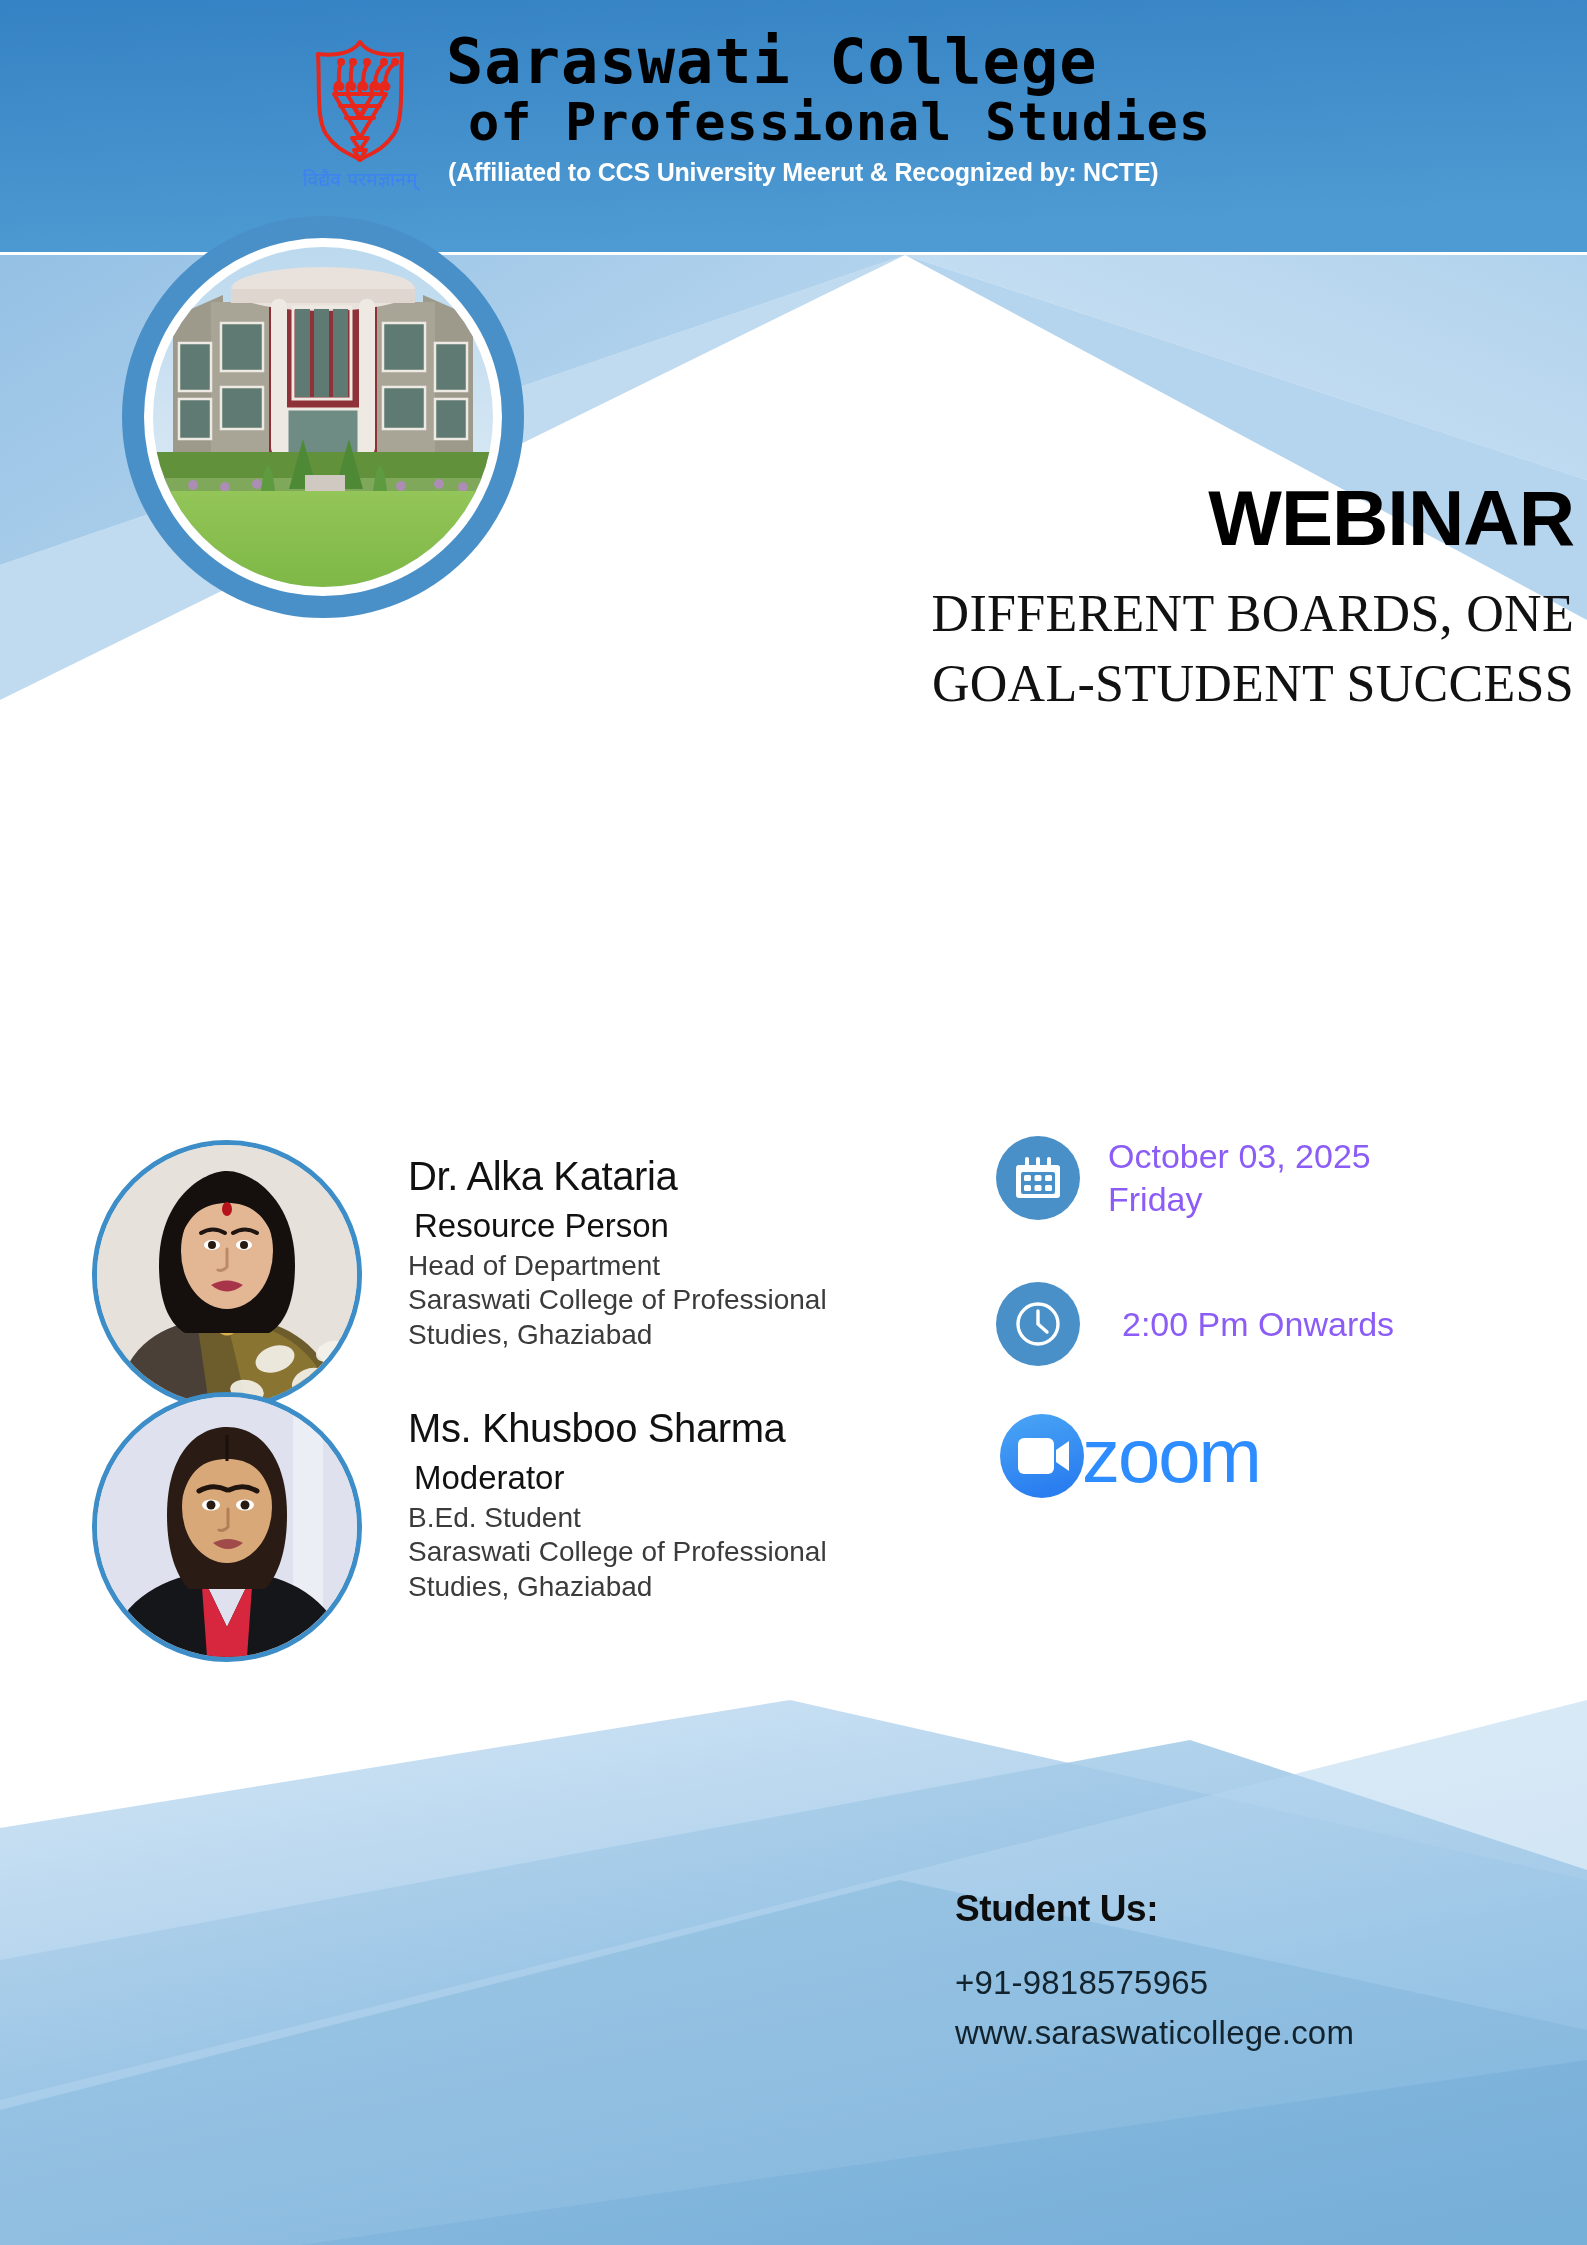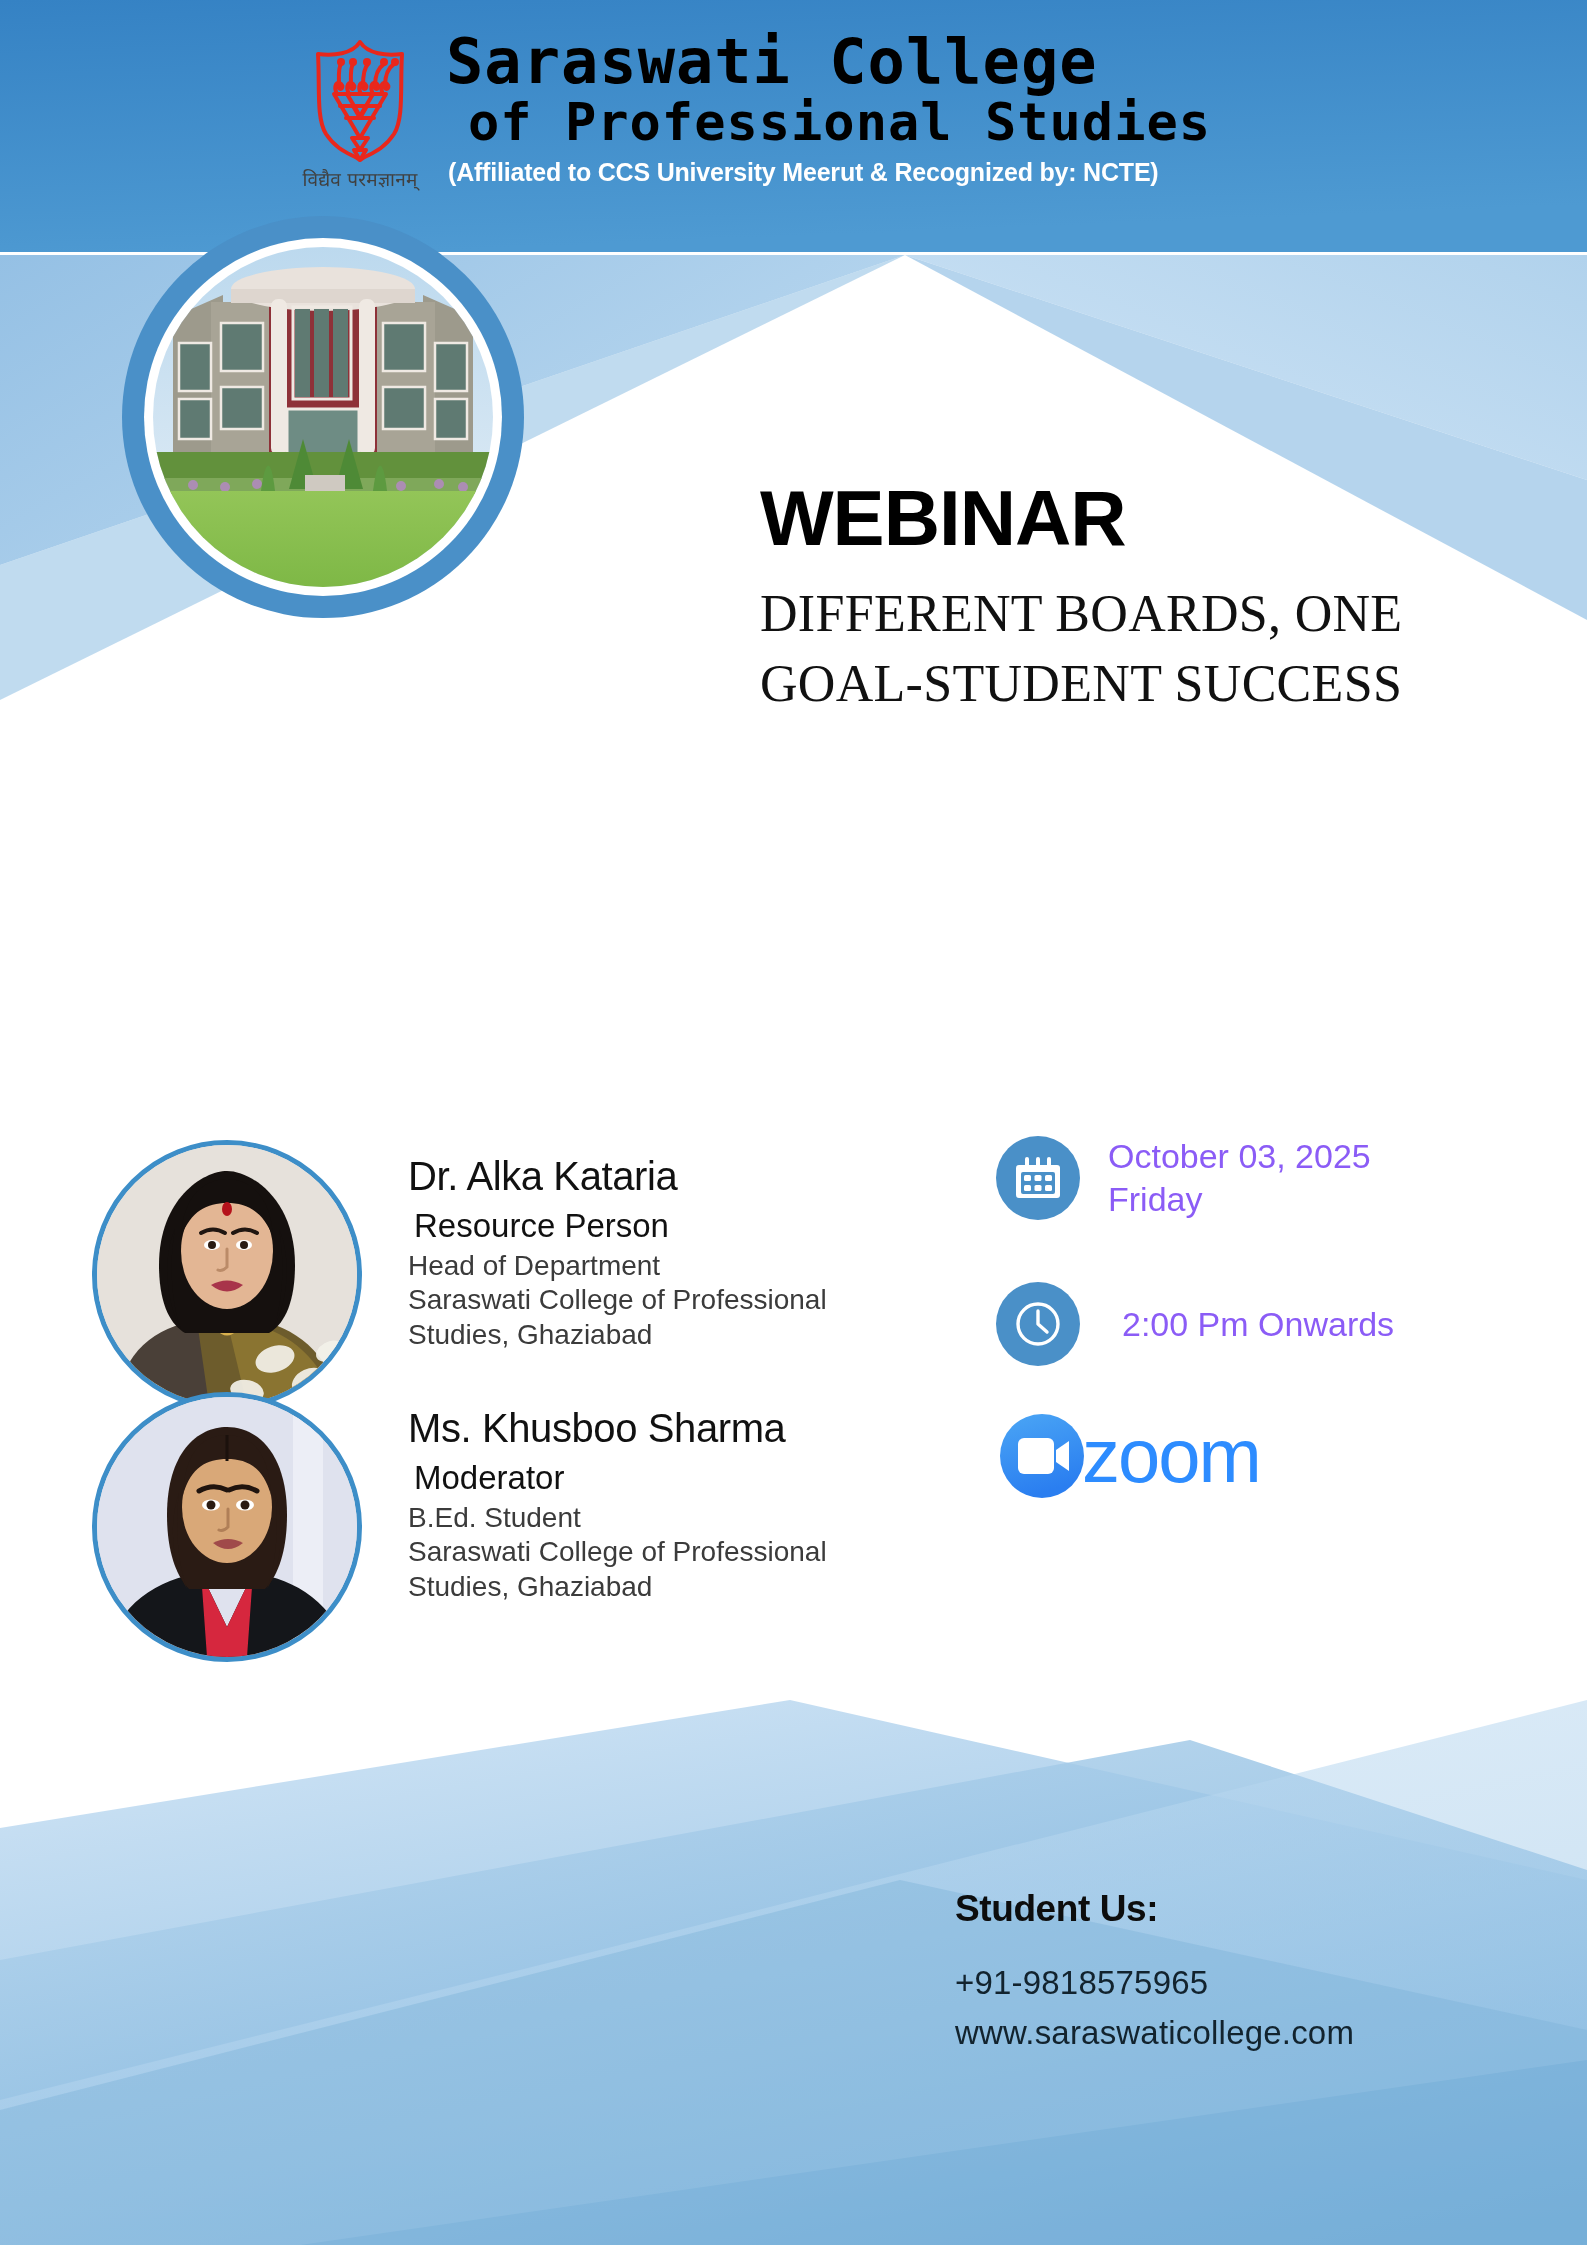--- a/index.html
+++ b/index.html
@@ -40,21 +40,21 @@
     flex:0 0 auto;
     display:flex;
     flex-direction:column;
     align-items:center;
   }
   .logo-wrap svg{display:block;width:108px;height:128px;}
   .logo-motto{
     margin-top:2px;
     font-family:"DejaVu Sans", sans-serif;
     font-size:19px;
-    color:#404040;
+    color:#3b82f6;
     letter-spacing:.2px;
     white-space:nowrap;
   }
   .college-block{
     margin-top:30px;
     display:flex;
     flex-direction:column;
     align-items:flex-start;
   }
   .college-name-1{
@@ -109,23 +109,23 @@
     width:100%;height:100%;
     border-radius:50%;
     overflow:hidden;
     position:relative;
   }
   .hero-photo svg{display:block;width:100%;height:100%;}
 
   
   .webinar-block{
     position:absolute;
-    left:760px; top:482px;
+    left:784px; top:482px;
     width:790px;
-    text-align:left;
+    text-align:right;
     z-index:6;
   }
   .webinar-word{
     font-family:"Liberation Sans", sans-serif;
     font-weight:700;
     font-size:78px;
     line-height:.93;
     color:#000000;
     letter-spacing:-1px;
   }

